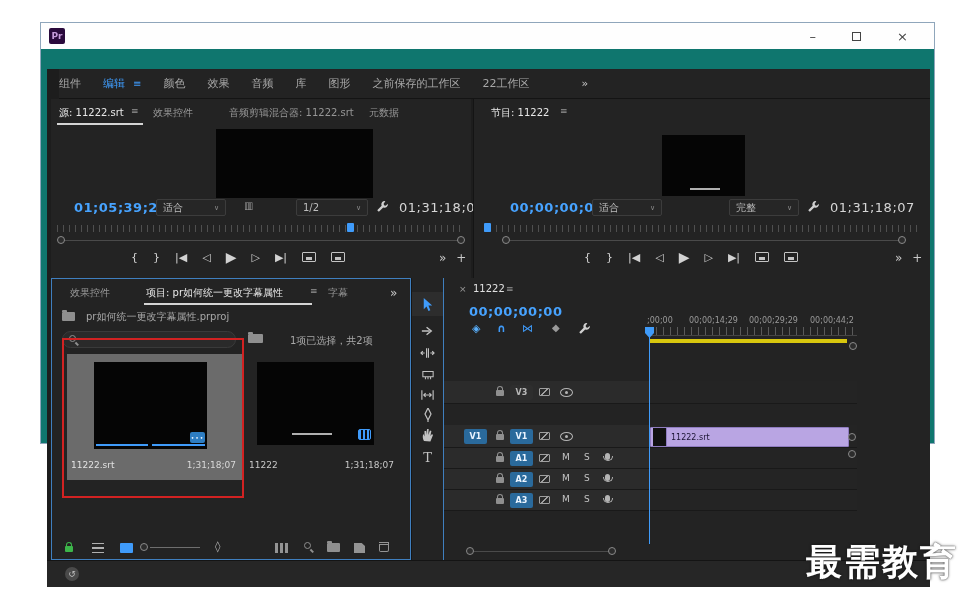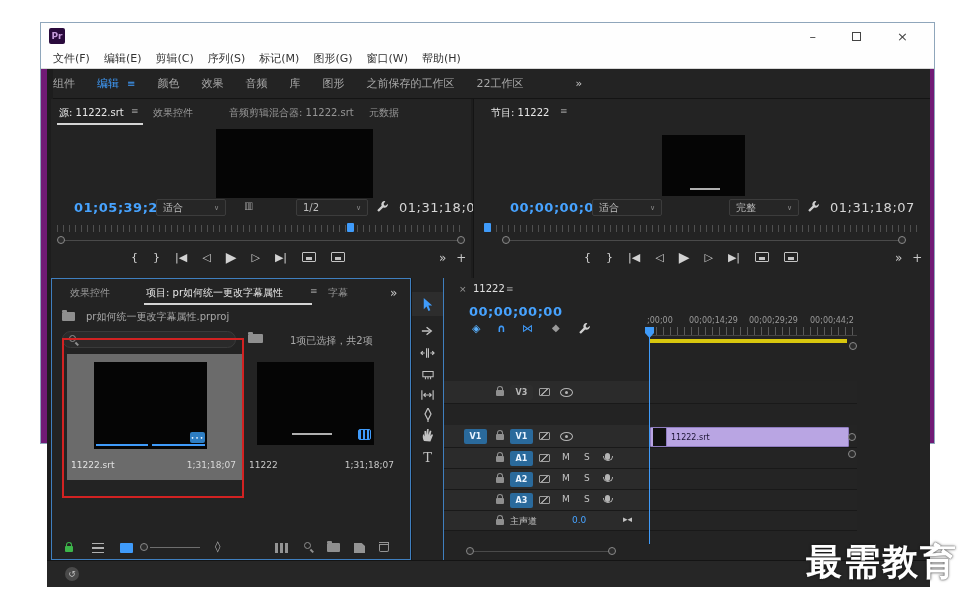--- a/index.html
+++ b/index.html
@@ -2,33 +2,33 @@
 <html><head>
 <meta charset="utf-8">
 <style>
   html,body{margin:0;padding:0;background:#fff;}
   .stage{position:relative;width:967px;height:604px;background:#fff;overflow:hidden;
          font-family:"DejaVu Sans","Liberation Sans",sans-serif;color:#c8c8c8;}
   .stage *{box-sizing:border-box;}
   .abs{position:absolute;}
 
   
-  .window{position:absolute;left:40px;top:22px;width:895px;height:422px;background:#701a75;border:1px solid #8fa6bb;}
+  .window{position:absolute;left:40px;top:22px;width:895px;height:422px;background:#0f766e;border:1px solid #8fa6bb;}
   .titlebar{position:absolute;left:0;top:0;width:100%;height:26px;background:#fefefe;display:flex;align-items:center;padding:0 8px;}
   .pr-icon{width:16px;height:16px;background:#2a0a3c;color:#c79bdb;font-size:9px;font-weight:bold;
            display:inline-flex;align-items:center;justify-content:center;border-radius:2px;margin-right:7px;}
   .title-text{font-size:11px;color:#222;white-space:nowrap;}
   .winctl{margin-left:auto;display:flex;align-items:center;gap:36px;color:#444;font-size:13px;padding-right:18px;}
   .maxbox{width:9px;height:9px;border:1px solid #444;display:inline-block;}
   .menubar{position:absolute;left:0;top:26px;width:100%;height:20px;background:#fefefe;display:flex;align-items:center;
            gap:14px;padding:0 12px;font-size:11px;color:#333;border-bottom:1px solid #d8d8d8;}
   .content{position:absolute;left:6px;top:46px;width:883px;height:518px;background:#1d1d1d;overflow:hidden;}
 
   
-  .wsbar{position:absolute;left:6px;top:0;width:883px;height:30px;background:#232323;display:flex;align-items:center;
+  .wsbar{position:absolute;left:12px;top:0;width:883px;height:30px;background:#232323;display:flex;align-items:center;
          gap:22px;font-size:11px;color:#a8a8a8;border-bottom:1px solid #141414;}
   .wsbar .active{color:#3f9bfa;}
   .wsbar .wmenu{color:#3f9bfa;font-size:10px;margin-left:-14px;}
   .wsbar .more{margin-left:30px;color:#c8c8c8;}
 
   .panel{position:absolute;background:#232323;}
   .ptabs{position:absolute;top:0;left:0;width:100%;height:26px;font-size:10px;color:#969696;}
   .ptab{position:absolute;top:7px;white-space:nowrap;}
   .ptab.on{color:#e8e8e8;}
   .underline{position:absolute;height:2px;background:#d4d4d4;top:24px;}
@@ -114,30 +114,20 @@
 
     <div class="titlebar">
       <span class="pr-icon">Pr</span>
       <span class="winctl">
         <span>–</span>
         <span class="maxbox"></span>
         <span>×</span>
       </span>
     </div>
 
-    <div class="menubar">
-      <span>文件(F)</span>
-      <span>编辑(E)</span>
-      <span>剪辑(C)</span>
-      <span>序列(S)</span>
-      <span>标记(M)</span>
-      <span>图形(G)</span>
-      <span>窗口(W)</span>
-      <span>帮助(H)</span>
-    </div>
 
     <div class="content">
 
       <div class="wsbar">
         <span>组件</span>
         <span class="active">编辑</span>
         <span class="wmenu">≡</span>
         <span>颜色</span>
         <span>效果</span>
         <span>音频</span>
@@ -381,26 +371,20 @@
           <span class="micico" style="left:161px;top:5px;"></span>
         </div>
         <div class="trow" style="top:212px;height:21px;">
           <span class="lockico" style="left:52px;top:8px;"></span>
           <span class="ttarget blue" style="left:66px;top:3px;">A3</span>
           <span class="syncico" style="left:95px;top:6px;"></span>
           <span class="abs tlabel" style="left:118px;top:4px;">M</span>
           <span class="abs tlabel" style="left:140px;top:4px;">S</span>
           <span class="micico" style="left:161px;top:5px;"></span>
         </div>
-        <div class="trow" style="top:233px;height:20px;">
-          <span class="lockico" style="left:52px;top:8px;"></span>
-          <span class="abs tlabel" style="left:66px;top:4px;">主声道</span>
-          <span class="abs" style="left:128px;top:4px;font-size:9px;color:#47a3ff;">0.0</span>
-          <span class="abs" style="left:179px;top:3px;font-size:9px;color:#c4c4c4;">▸◂</span>
-        </div>
 
         <div class="clip" style="left:206px;top:149px;width:199px;height:20px;">
           <span class="thumb"></span>
           <span>11222.srt</span>
         </div>
 
         <div class="ph-head" style="left:201px;top:49px;"></div>
         <div class="ph-line" style="left:205px;top:58px;height:208px;"></div>
 
         <div class="knobc" style="left:404px;top:155px;"></div>

